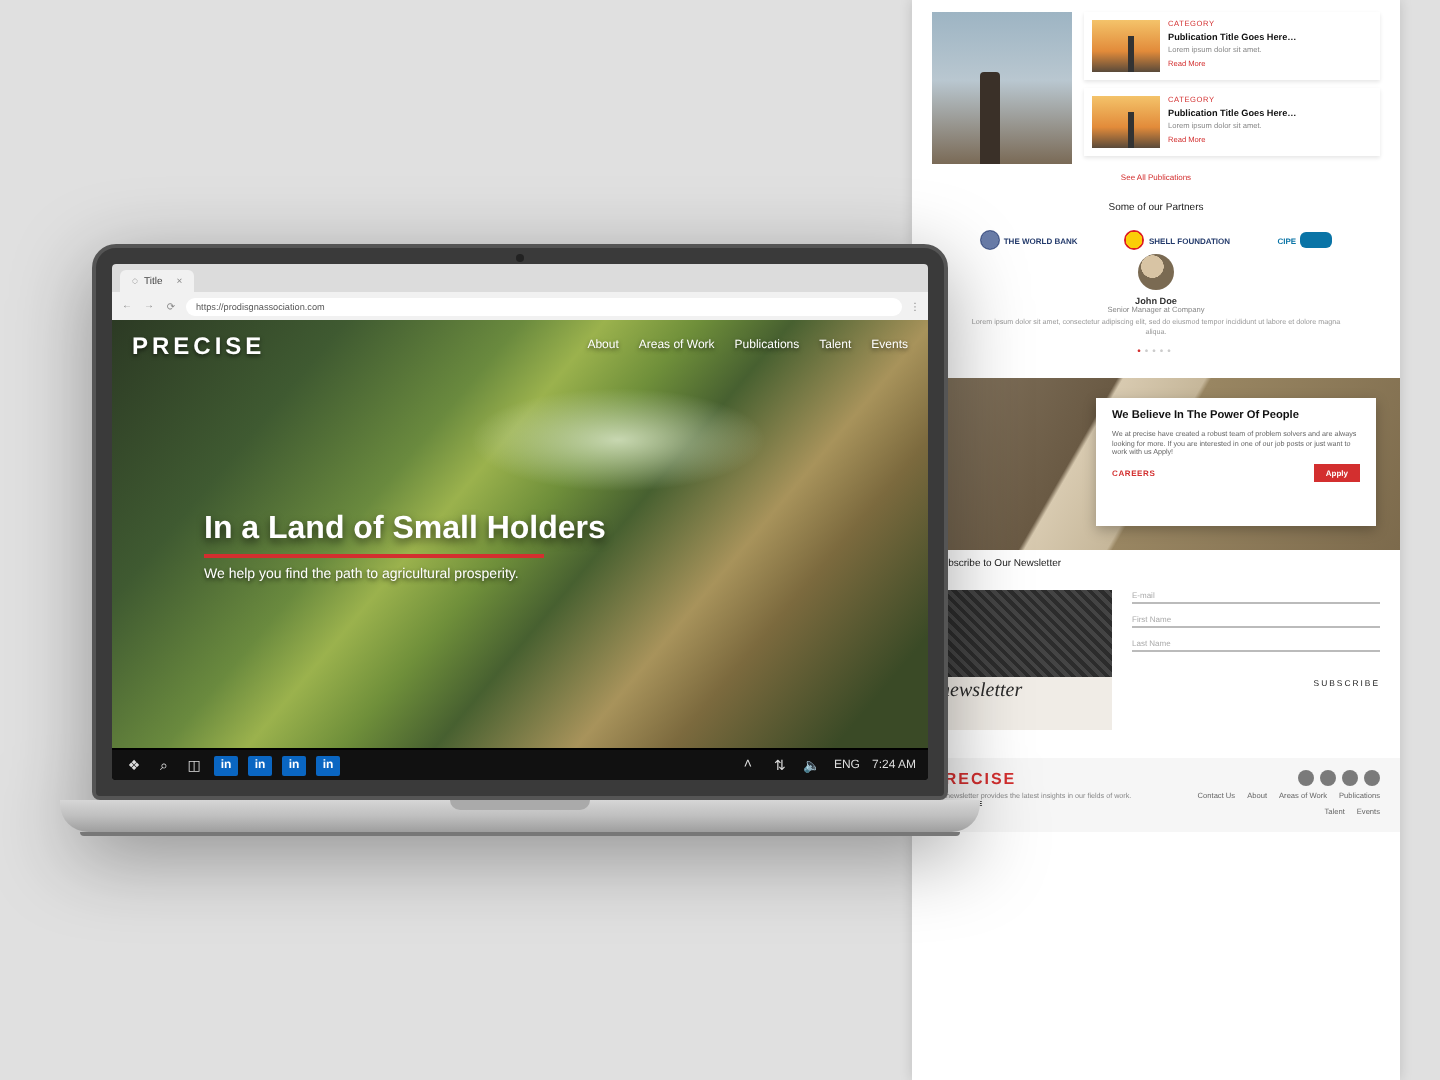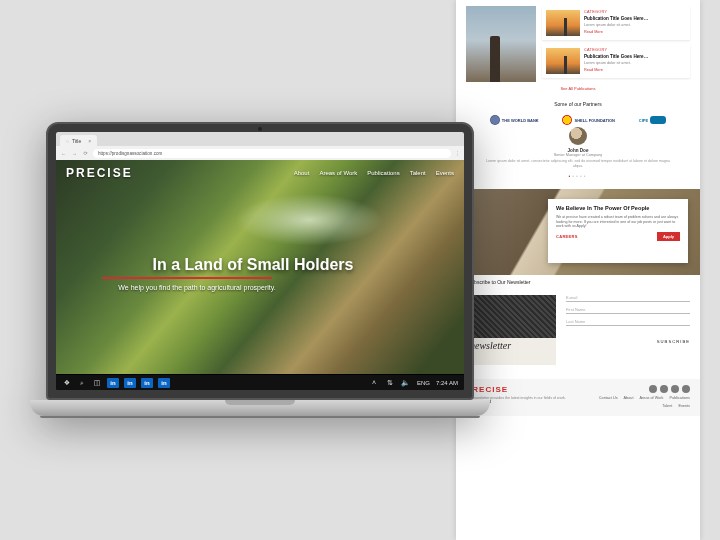--- a/index.html
+++ b/index.html
@@ -158,21 +158,21 @@
   .hero {
     flex:1; position:relative;
     background:
       radial-gradient(ellipse 30% 20% at 62% 28%, rgba(210,224,190,.9), transparent 60%),
       linear-gradient(130deg,#2c3a24 0%,#3f5a31 20%,#6a8a3e 35%,#9bb24d 42%,#6f8f3a 50%,#476030 58%,#a8935b 70%,#7c6a3e 78%,#3a4a26 92%);
     color:#fff;
   }
   .hero-nav { position:absolute; top:6px; left:0; right:0; display:flex; align-items:center; padding:0 10px; font-size:6px;}
   .brand { font-weight:900; letter-spacing:2px; font-size:12px; text-shadow:0 1px 2px rgba(0,0,0,.6);}
   .nav-links { margin-left:auto; display:flex; gap:10px; font-size:6px; text-shadow:0 1px 2px rgba(0,0,0,.6);}
-  .hero-copy { position:absolute; left:46px; top:96px; right:60px;text-align:center; }
+  .hero-copy { position:absolute; left:46px; top:96px; right:60px; }
   .hero-title { font-size:16px; font-weight:600; text-shadow:0 2px 4px rgba(0,0,0,.6);}
   .underline { height:2px; width:170px; background:#D32F2F; margin:3px 0 4px;}
   .hero-sub { font-size:7px; max-width:190px; line-height:1.35; text-shadow:0 1px 2px rgba(0,0,0,.7);}
 
   
   .taskbar {
     height:16px; background:#111; display:flex; align-items:center;
     padding:0 6px; gap:6px; color:#ddd; font-size:6px;
     border-top:1px solid #000;
   }

